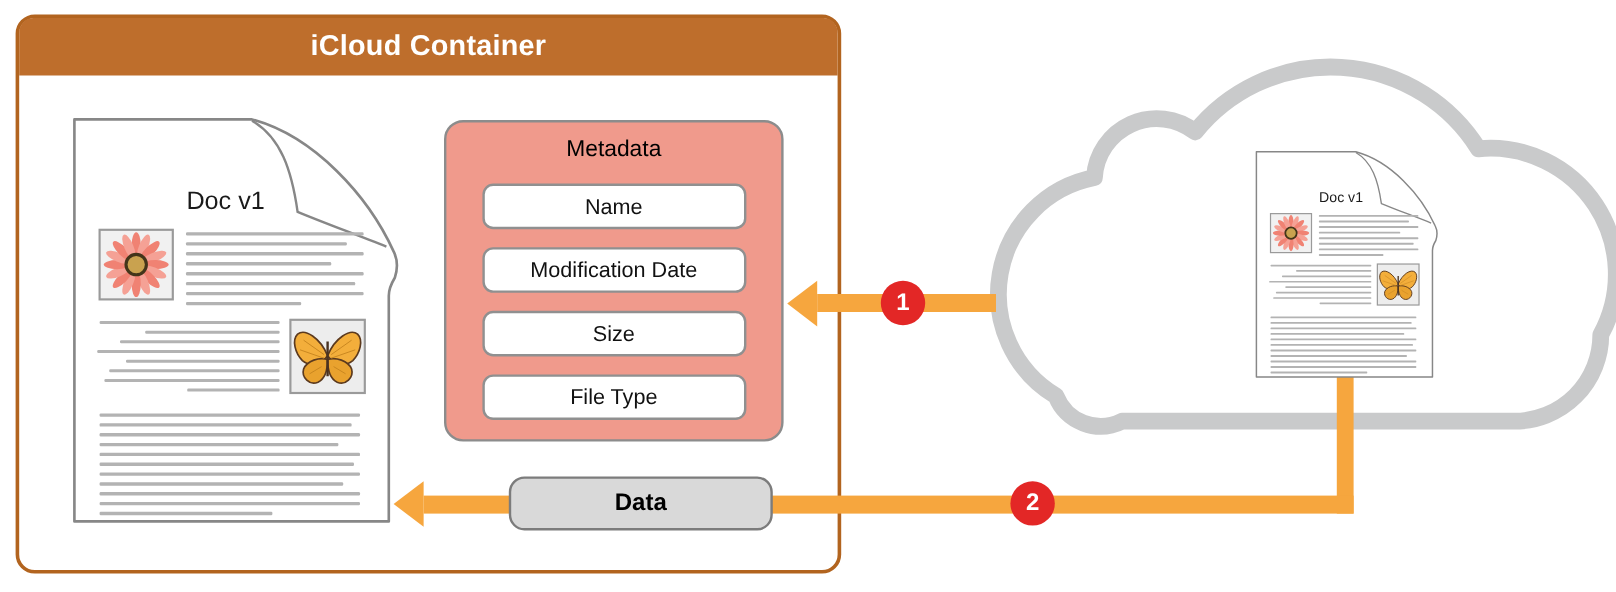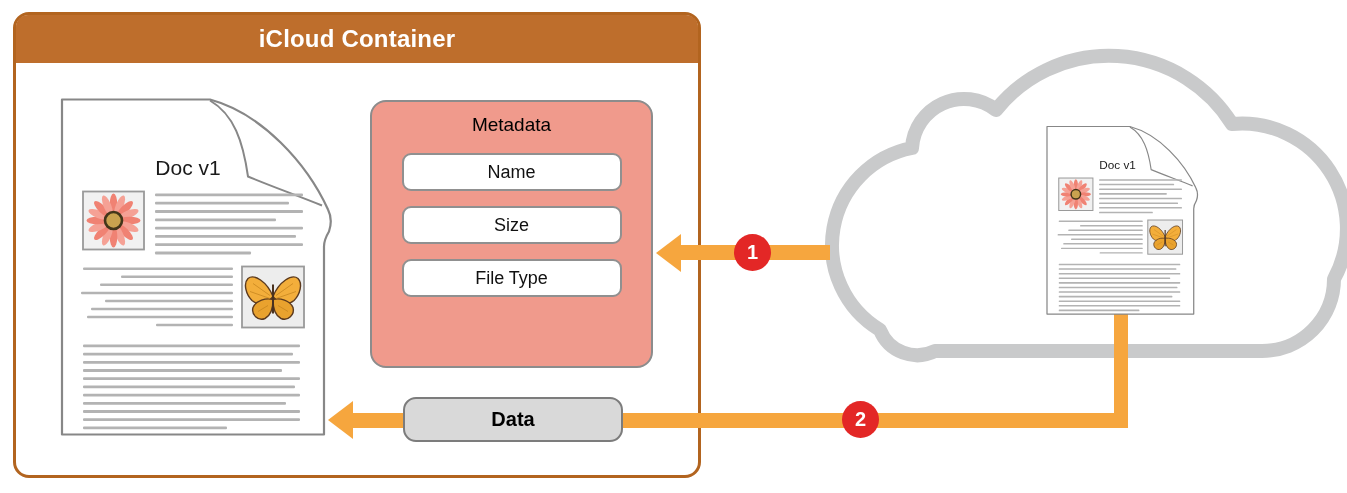--- a/index.html
+++ b/index.html
@@ -45,21 +45,21 @@
     border-top:19px solid transparent;border-bottom:19px solid transparent;border-right:25px solid #F6A63E;
   }
   #arrow2-shaft{left:353px;top:413px;width:775px;height:15px;}
   #arrow2-vert{left:1114px;top:308px;width:14px;height:120px;}
   #arrow2-head{
     position:absolute;left:328px;top:401px;width:0;height:0;z-index:3;
     border-top:19px solid transparent;border-bottom:19px solid transparent;border-right:25px solid #F6A63E;
   }
   
   .data-pill{
-    position:absolute;left:403px;top:397px;width:220px;height:45px;
+    position:absolute;left:424px;top:397px;width:220px;height:45px;
     background:#D9D9D9;border:2px solid #7C7C7C;border-radius:13px;box-sizing:border-box;
     display:flex;align-items:center;justify-content:center;font-weight:bold;font-size:20px;color:#000;z-index:5;
   }
   
   .badge{
     position:absolute;width:37px;height:37px;border-radius:50%;background:#E32726;
     color:#fff;font-weight:bold;font-size:20px;display:flex;align-items:center;justify-content:center;z-index:6;
   }
   #badge1{left:734px;top:234px;}
   #badge2{left:842px;top:401px;}
@@ -81,20 +81,21 @@
          A 105 105 0 0 0 1232 124
          A 145 145 0 0 0 996 110
          A 52 52 0 0 0 912 148
          A 99 99 0 0 0 880 330
          A 40 40 0 0 0 935 351 Z" fill="#ffffff" stroke="#C9CACB" stroke-width="14" stroke-linejoin="round"></path>
   </svg>
 
   <div class="metadata-panel">
     <div class="metadata-title">Metadata</div>
     <div class="metadata-field">Name</div>
+    <div class="metadata-field">Modification Date</div>
     <div class="metadata-field">Size</div>
     <div class="metadata-field">File Type</div>
   </div>
 
   <div id="arrow1-shaft" class="shaft"></div>
   <div id="arrow1-head"></div>
   <div id="badge1" class="badge">
     <span>1</span>
   </div>
 

